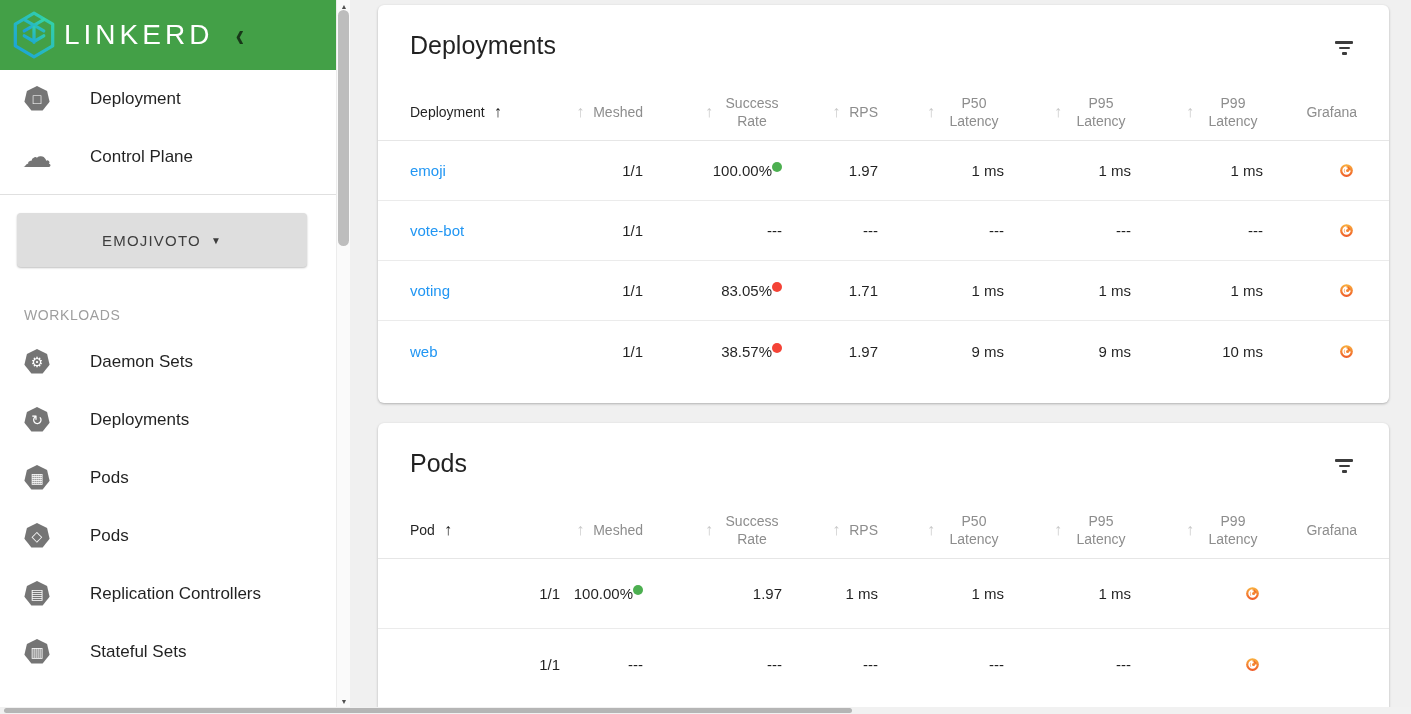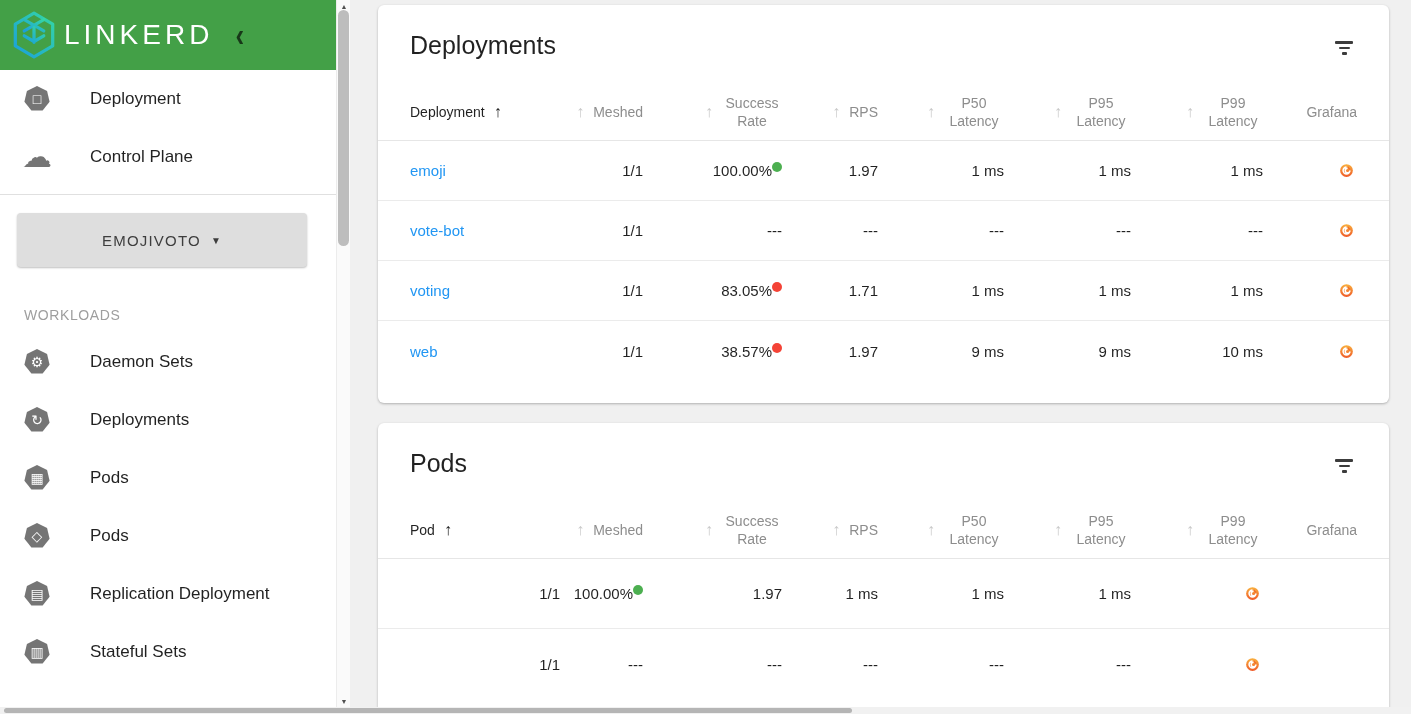--- a/index.html
+++ b/index.html
@@ -163,21 +163,21 @@
           </span>
       </span>
       <span class="nav-label">Pods</span>
     </div>
     <div class="nav-item">
       <span class="nav-icon">
         <span class="heptagon">
             <span>▤</span>
           </span>
       </span>
-      <span class="nav-label">Replication Deployment</span>
+      <span class="nav-label">Replication Controllers</span>
     </div>
     <div class="nav-item">
       <span class="nav-icon">
         <span class="heptagon">
             <span>▥</span>
           </span>
       </span>
       <span class="nav-label">Stateful Sets</span>
     </div>
   </aside>

